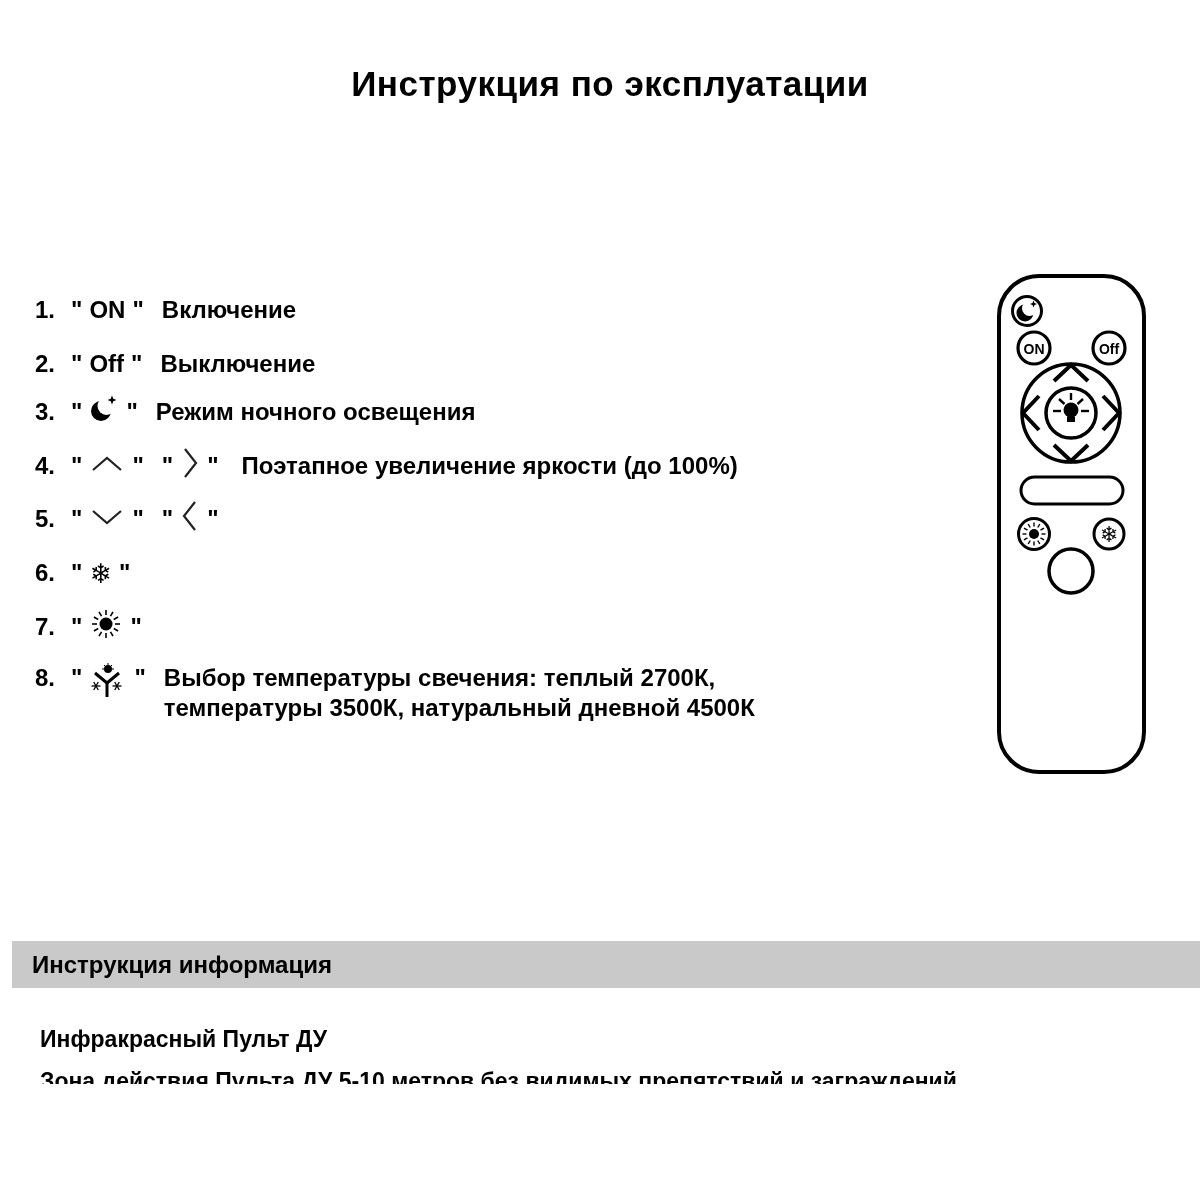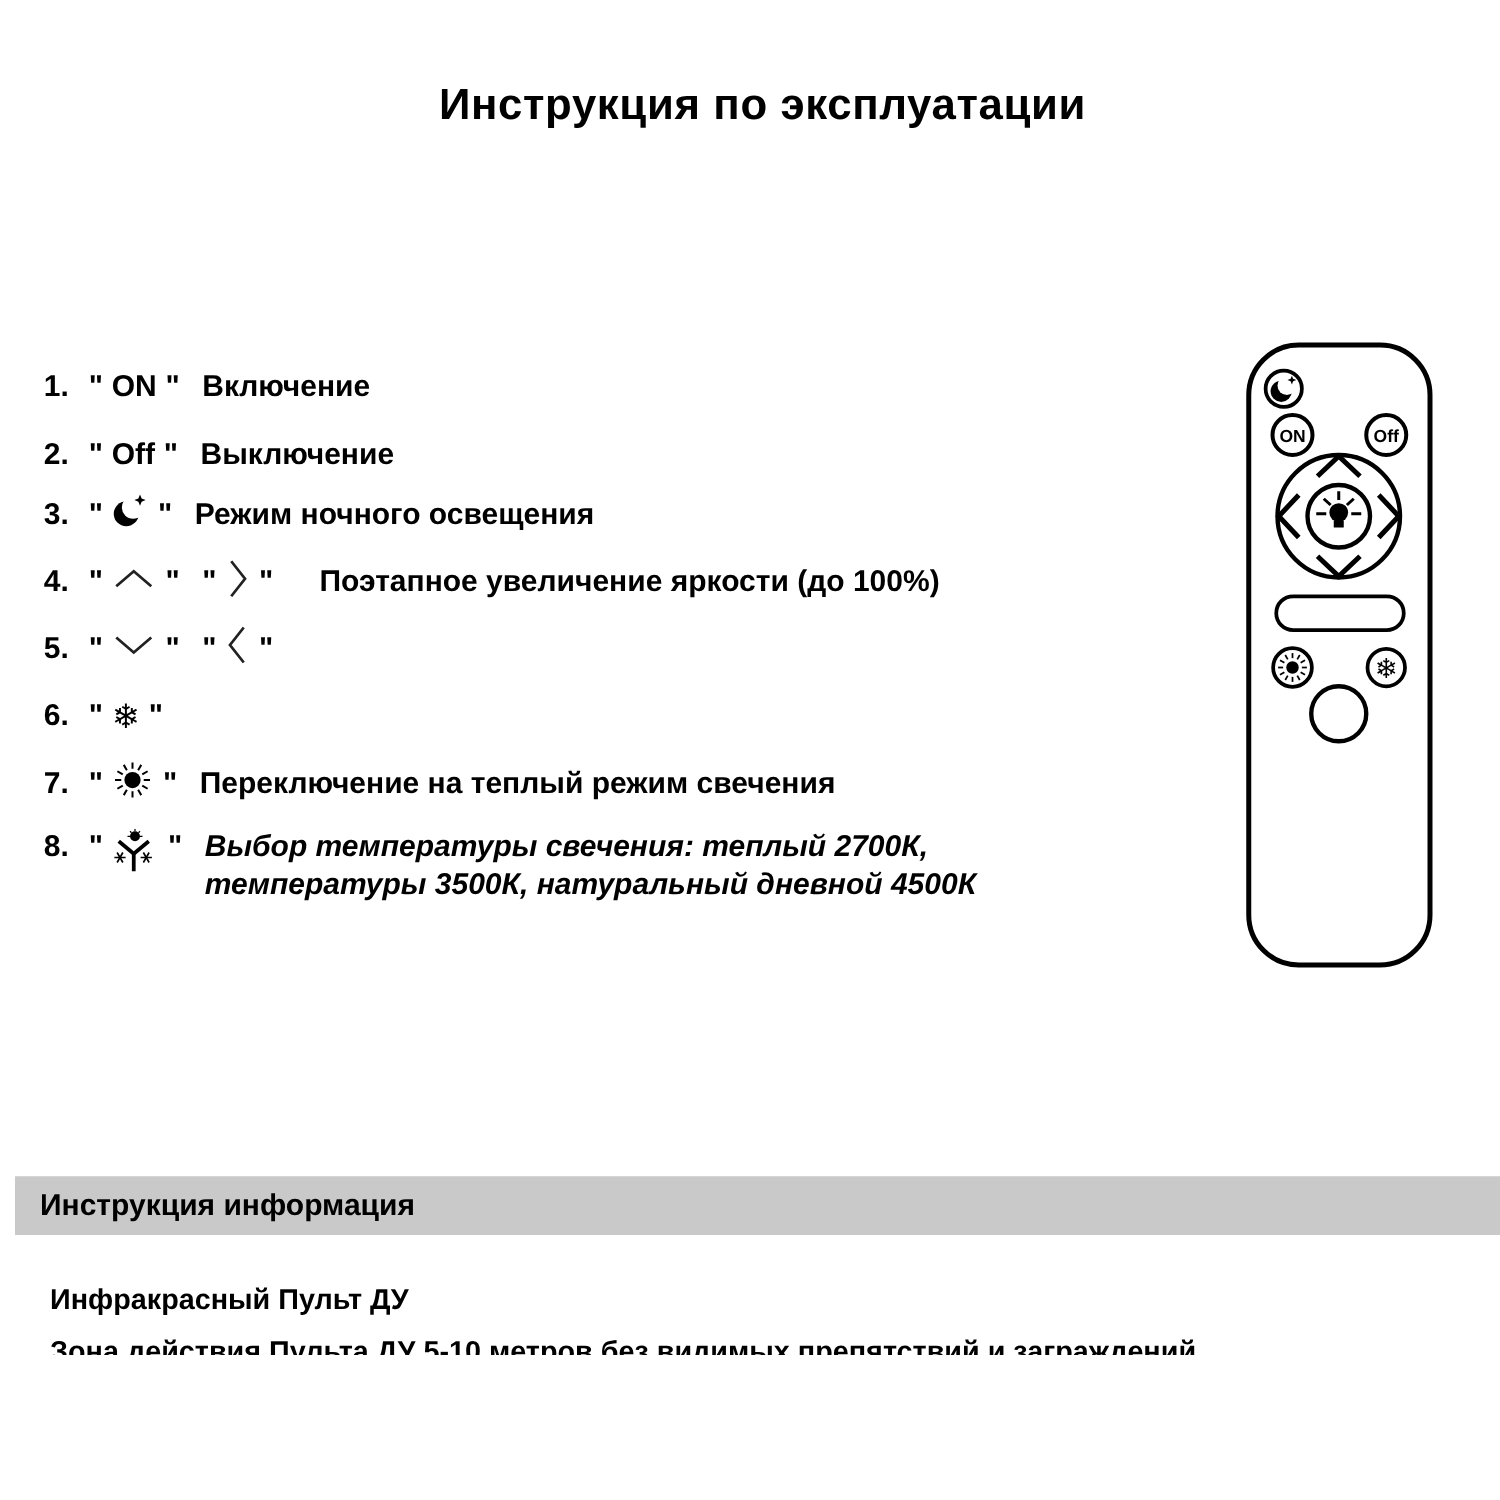--- a/index.html
+++ b/index.html
@@ -45,30 +45,30 @@
     align-items: center;
     font-size: 24px;
     font-weight: bold;
     white-space: nowrap;
   }
   .item-num { margin-right: 13px; }
   .q { margin: 0 3px; }
   .btn-label { margin: 0 4px; }
   .inline-icon { display: inline-block; margin: 0 5px; }
   .desc { margin-left: 15px; }
-  .desc-far { margin-left: 34px; }
+  .desc-far { margin-left: 20px; }
   .icon-gap { width: 12px; display: inline-block; }
   .snow-glyph {
     font-family: "DejaVu Sans", sans-serif;
     font-size: 27px;
     font-weight: normal;
     margin: 0 4px;
     line-height: 1;
   }
-  .two-line { line-height: 30px; font-style: italic; }
+  .two-line { line-height: 30px; }
 
   .remote-wrap { position: absolute; left: 992px; top: 270px; }
 
   .tech-lines {
     position: absolute;
     left: 40px;
     top: 1024px;
     font-size: 23px;
     font-weight: bold;
     line-height: 30px;
@@ -175,21 +175,20 @@
           <line x1="7" y1="16" x2="2" y2="16"></line>
             <line x1="8.2" y1="11.5" x2="3.9" y2="9"></line>
           <line x1="11.5" y1="8.2" x2="9" y2="3.9"></line>
             <line x1="16" y1="7" x2="16" y2="2"></line>
           <line x1="20.5" y1="8.2" x2="23" y2="3.9"></line>
             <line x1="23.8" y1="11.5" x2="28.1" y2="9"></line>
         </g>
       </svg>
     </span>
     <span class="q">"</span>
-    <span class="desc">Переключение на теплый режим свечения</span>
   </div>
 
   <div class="instruction-item" style="top:663px; height:60px; align-items:flex-start;">
     <span class="item-num" style="line-height:30px">8.</span>
     <span class="q" style="line-height:30px">"</span>
     <span class="inline-icon">
       <svg width="36" height="38" viewBox="0 0 36 38">
         <g stroke="#000" stroke-width="3">
           <line x1="17" y1="20" x2="5" y2="10"></line>
             <line x1="17" y1="20" x2="29" y2="10"></line>

